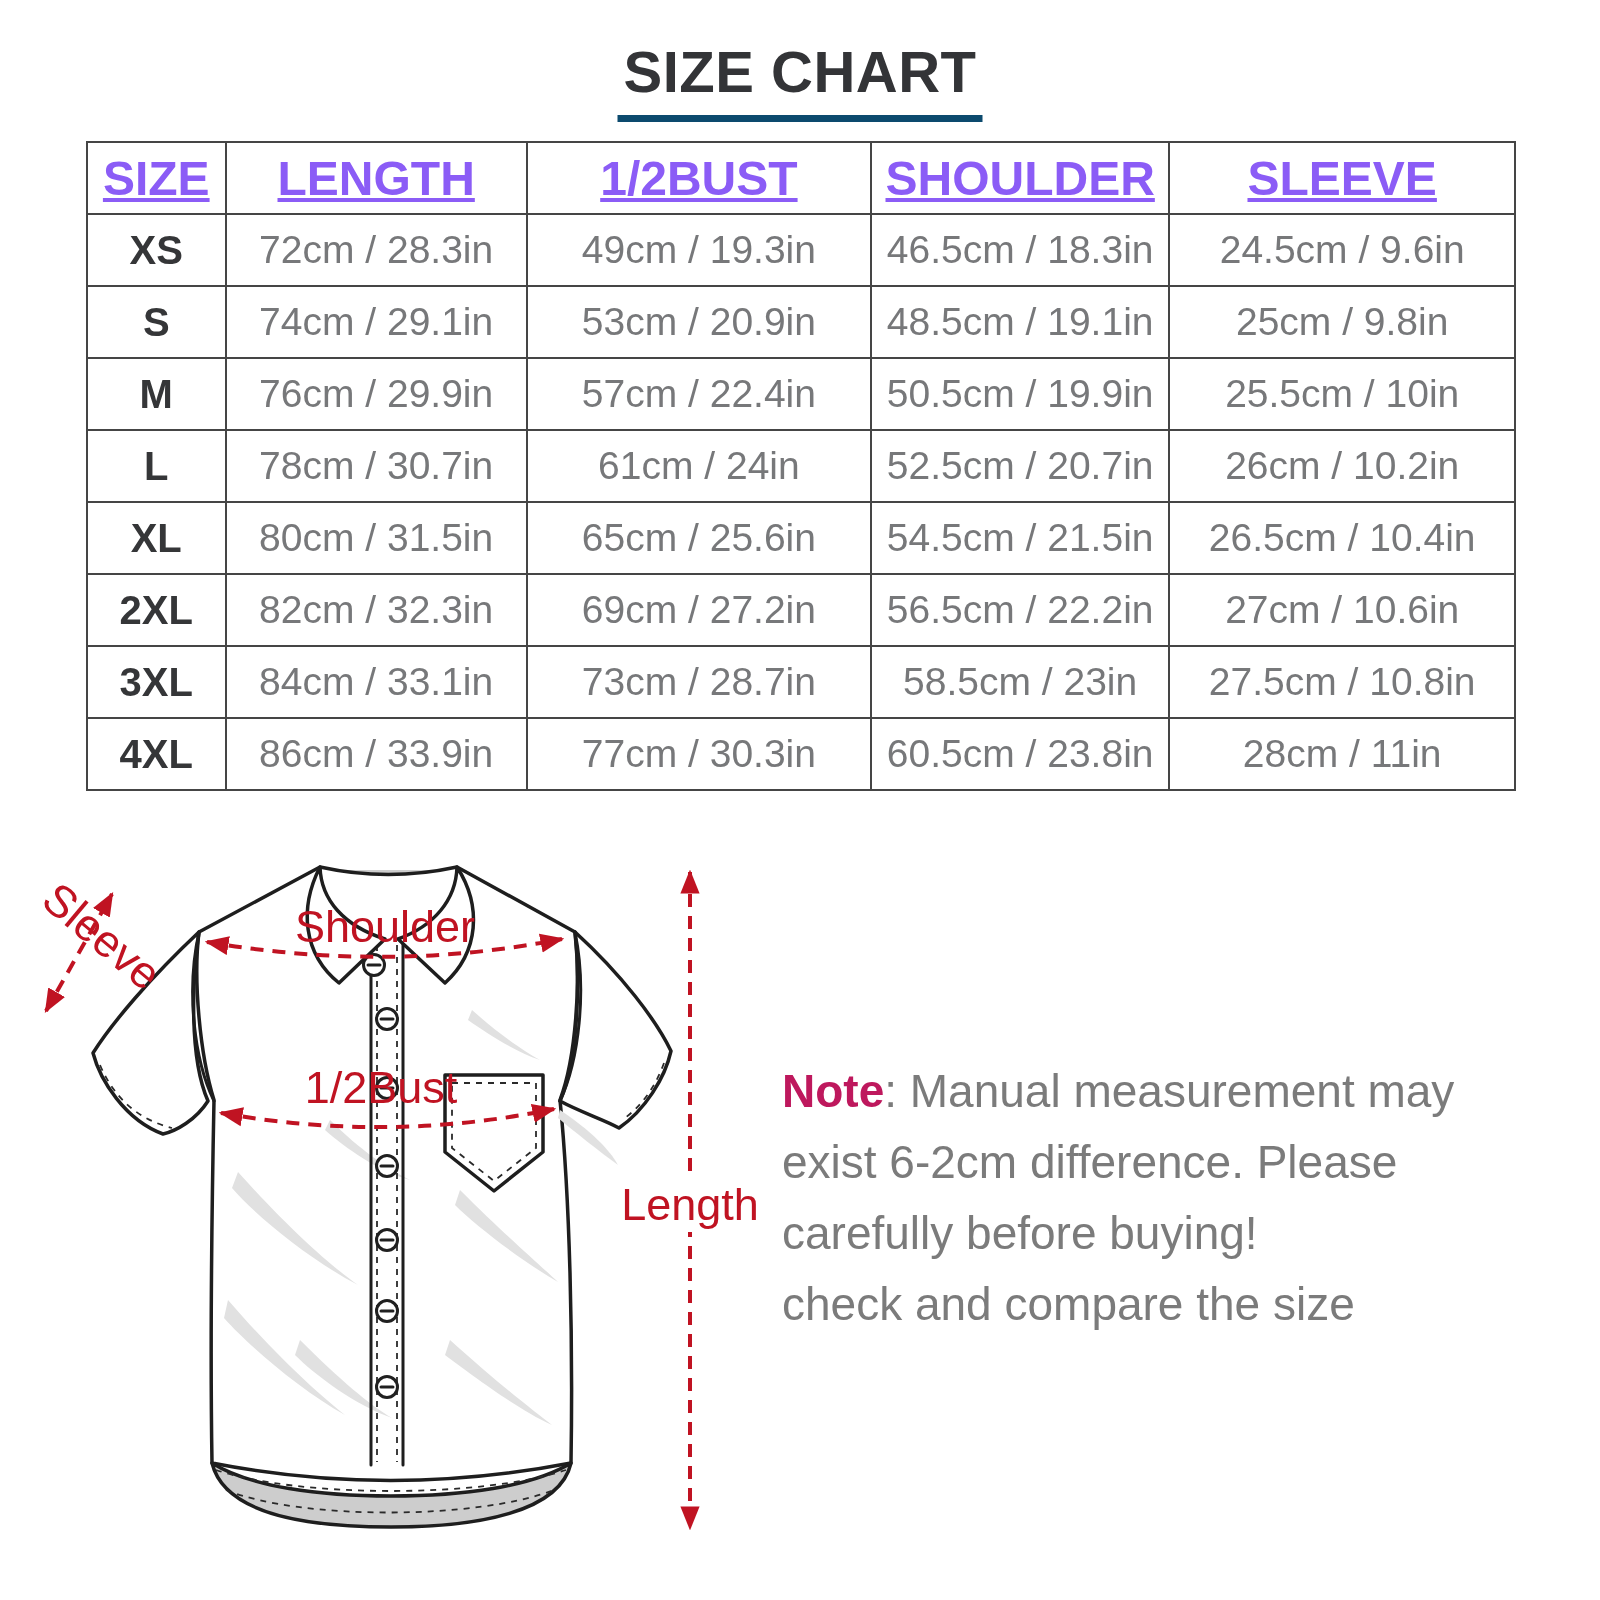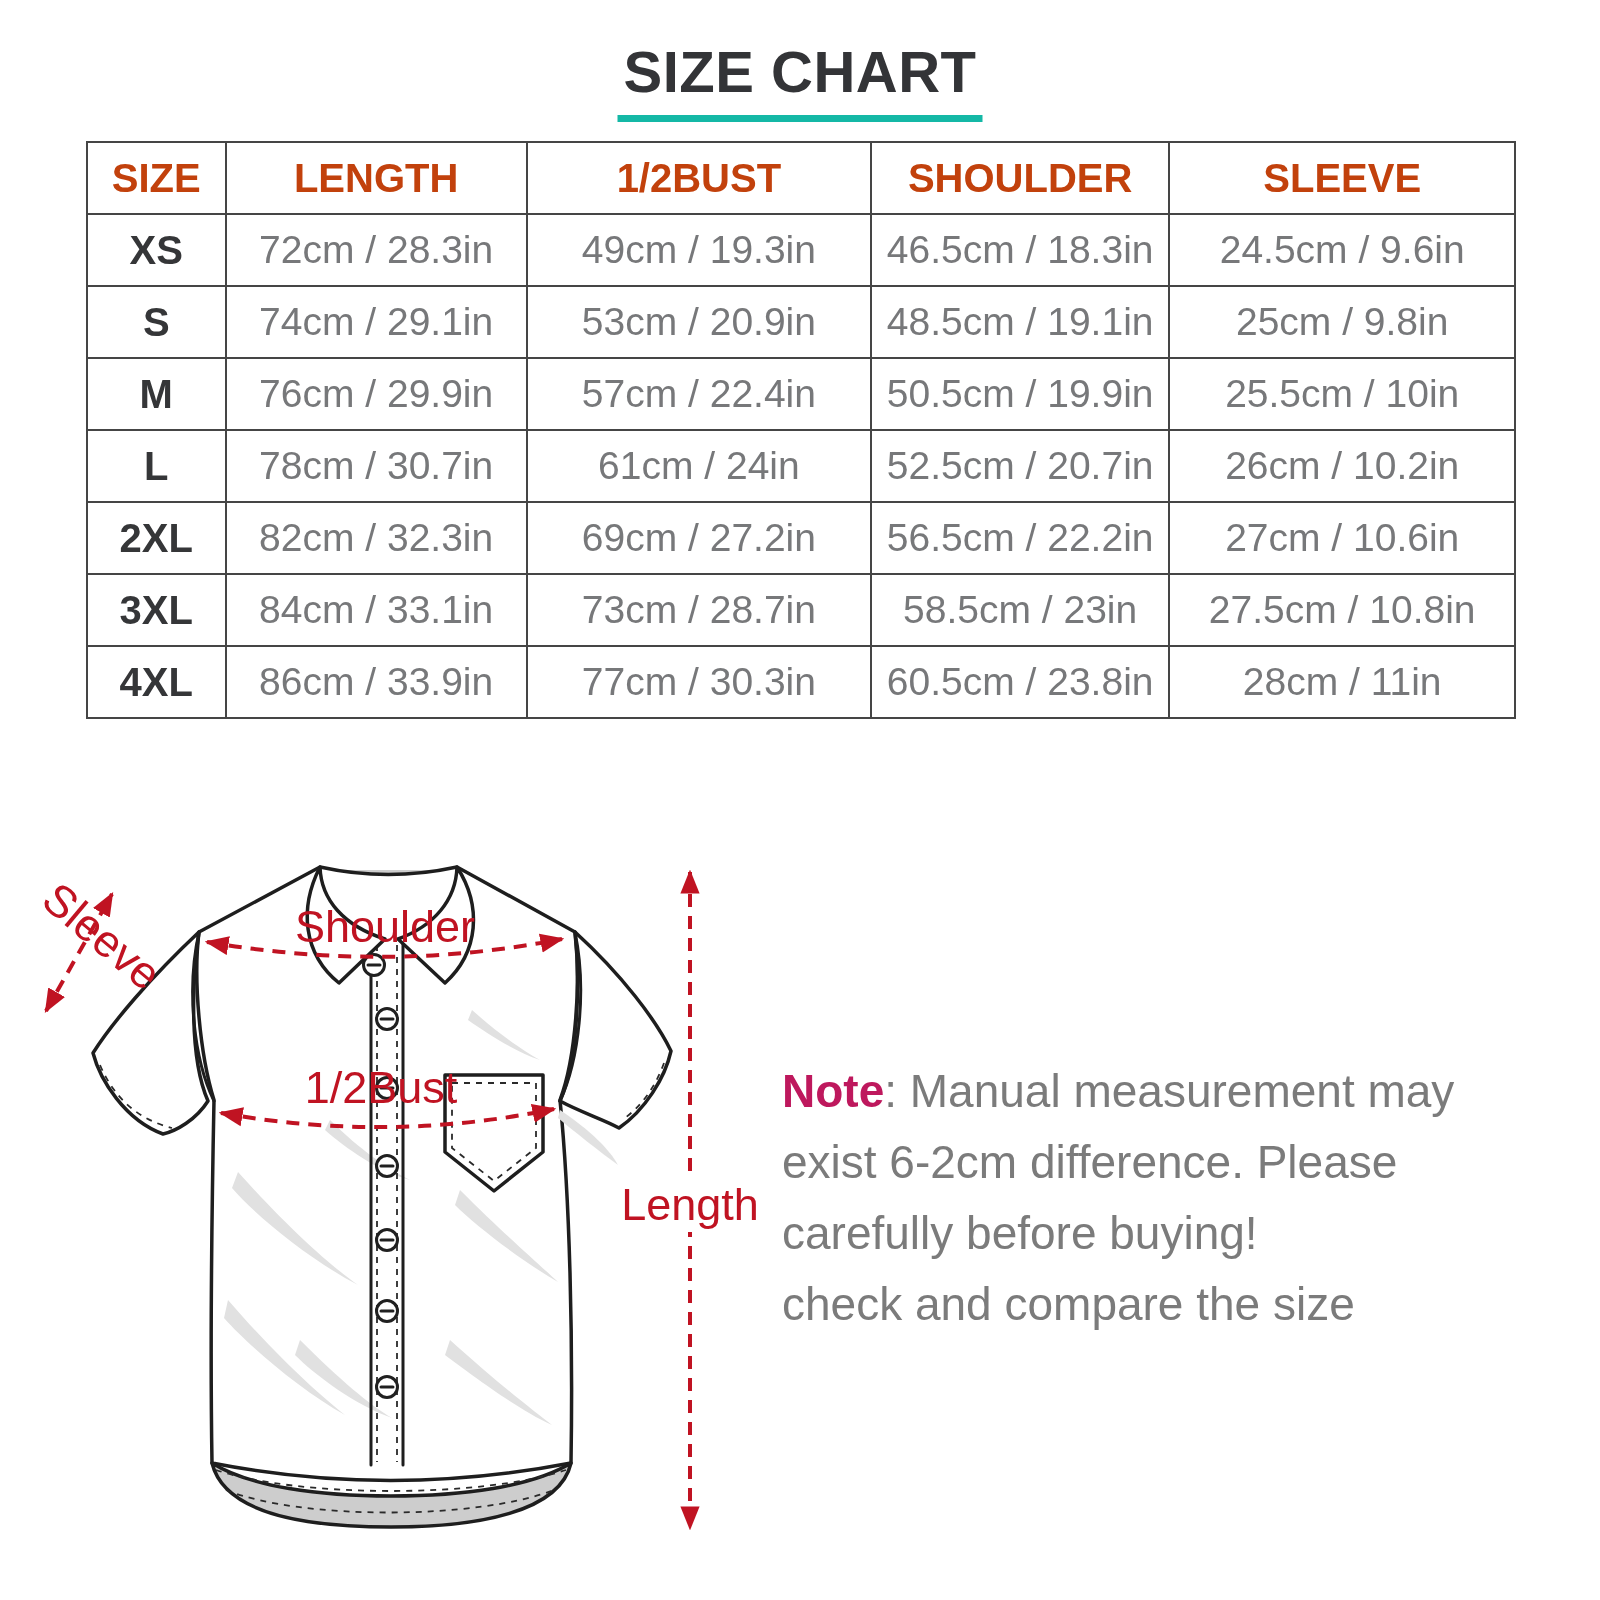--- a/index.html
+++ b/index.html
@@ -19,21 +19,21 @@
     left: 50%;
     transform: translateX(-50%);
     text-align: center;
   }
   .title-wrap h1 {
     margin: 0;
     font-size: 58px;
     font-weight: bold;
     color: #333437;
     letter-spacing: 0.5px;
-    border-bottom: 7px solid #14b8a6;
+    border-bottom: 7px solid #0c4a6e;
     padding: 0 6px 10px 6px;
     white-space: nowrap;
   }
 
   
   table.size-table {
     position: absolute;
     left: 86px;
     top: 141px;
     width: 1430px;
@@ -44,23 +44,24 @@
   table.size-table th, table.size-table td {
     border: 2px solid #454545;
     text-align: center;
     vertical-align: middle;
     height: 70px;
     padding: 0;
     overflow: hidden;
     white-space: nowrap;
   }
   table.size-table thead th {
-    font-size: 40px;
+    font-size: 48px;
     font-weight: bold;
-    color: #c2410c;
+    color: #8b5cf6;
+    text-decoration: underline;
   }
   table.size-table td {
     font-size: 39px;
     color: #77787a;
     font-weight: normal;
   }
   table.size-table td.size-col {
     font-size: 40px;
     font-weight: bold;
     color: #353638;
@@ -146,20 +147,27 @@
           <td>57cm / 22.4in</td>
           <td>50.5cm / 19.9in</td>
           <td>25.5cm / 10in</td>
         </tr>
         <tr>
           <td class="size-col">L</td>
           <td>78cm / 30.7in</td>
           <td>61cm / 24in</td>
           <td>52.5cm / 20.7in</td>
           <td>26cm / 10.2in</td>
+        </tr>
+        <tr>
+          <td class="size-col">XL</td>
+          <td>80cm / 31.5in</td>
+          <td>65cm / 25.6in</td>
+          <td>54.5cm / 21.5in</td>
+          <td>26.5cm / 10.4in</td>
         </tr>
         <tr>
           <td class="size-col">2XL</td>
           <td>82cm / 32.3in</td>
           <td>69cm / 27.2in</td>
           <td>56.5cm / 22.2in</td>
           <td>27cm / 10.6in</td>
         </tr>
         <tr>
           <td class="size-col">3XL</td>

